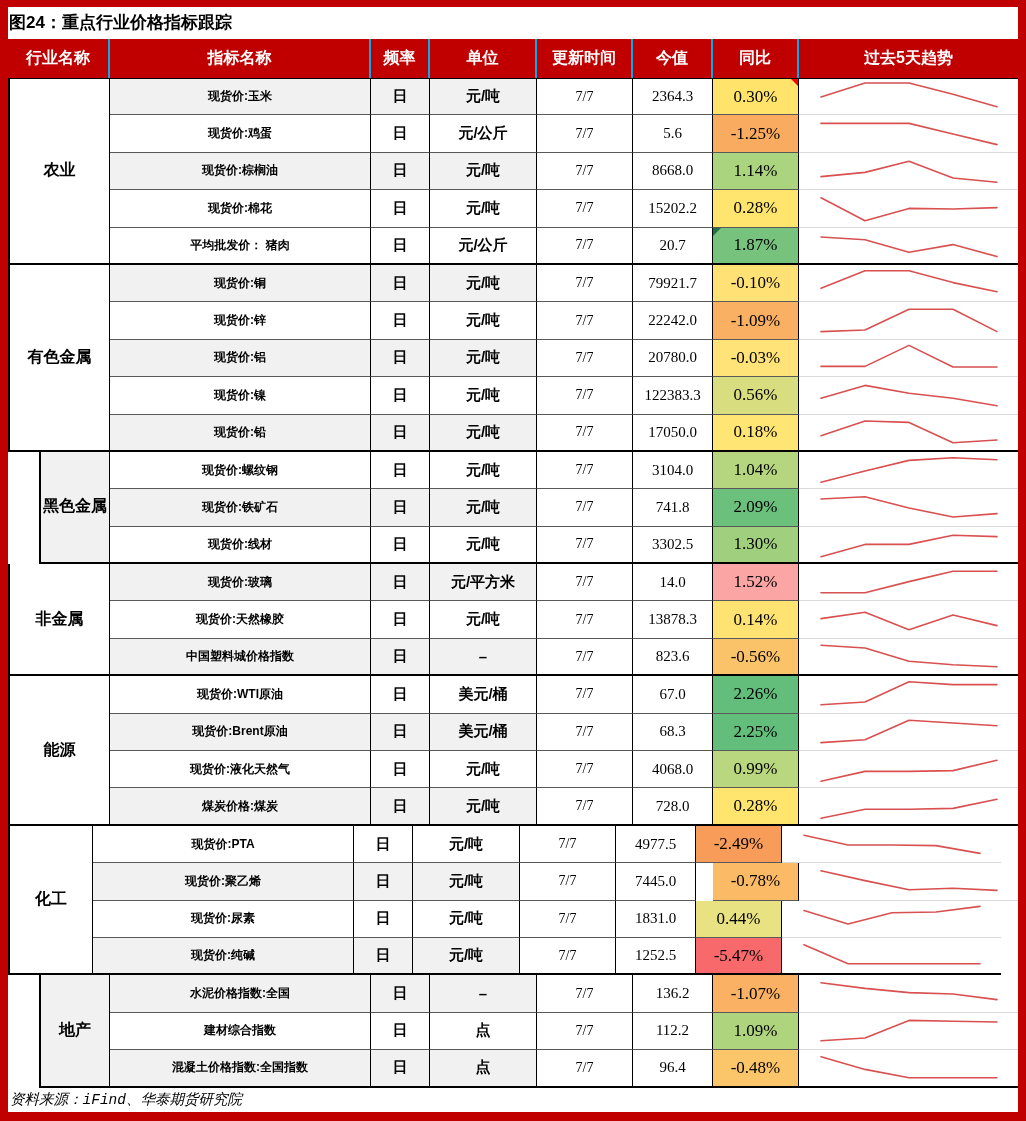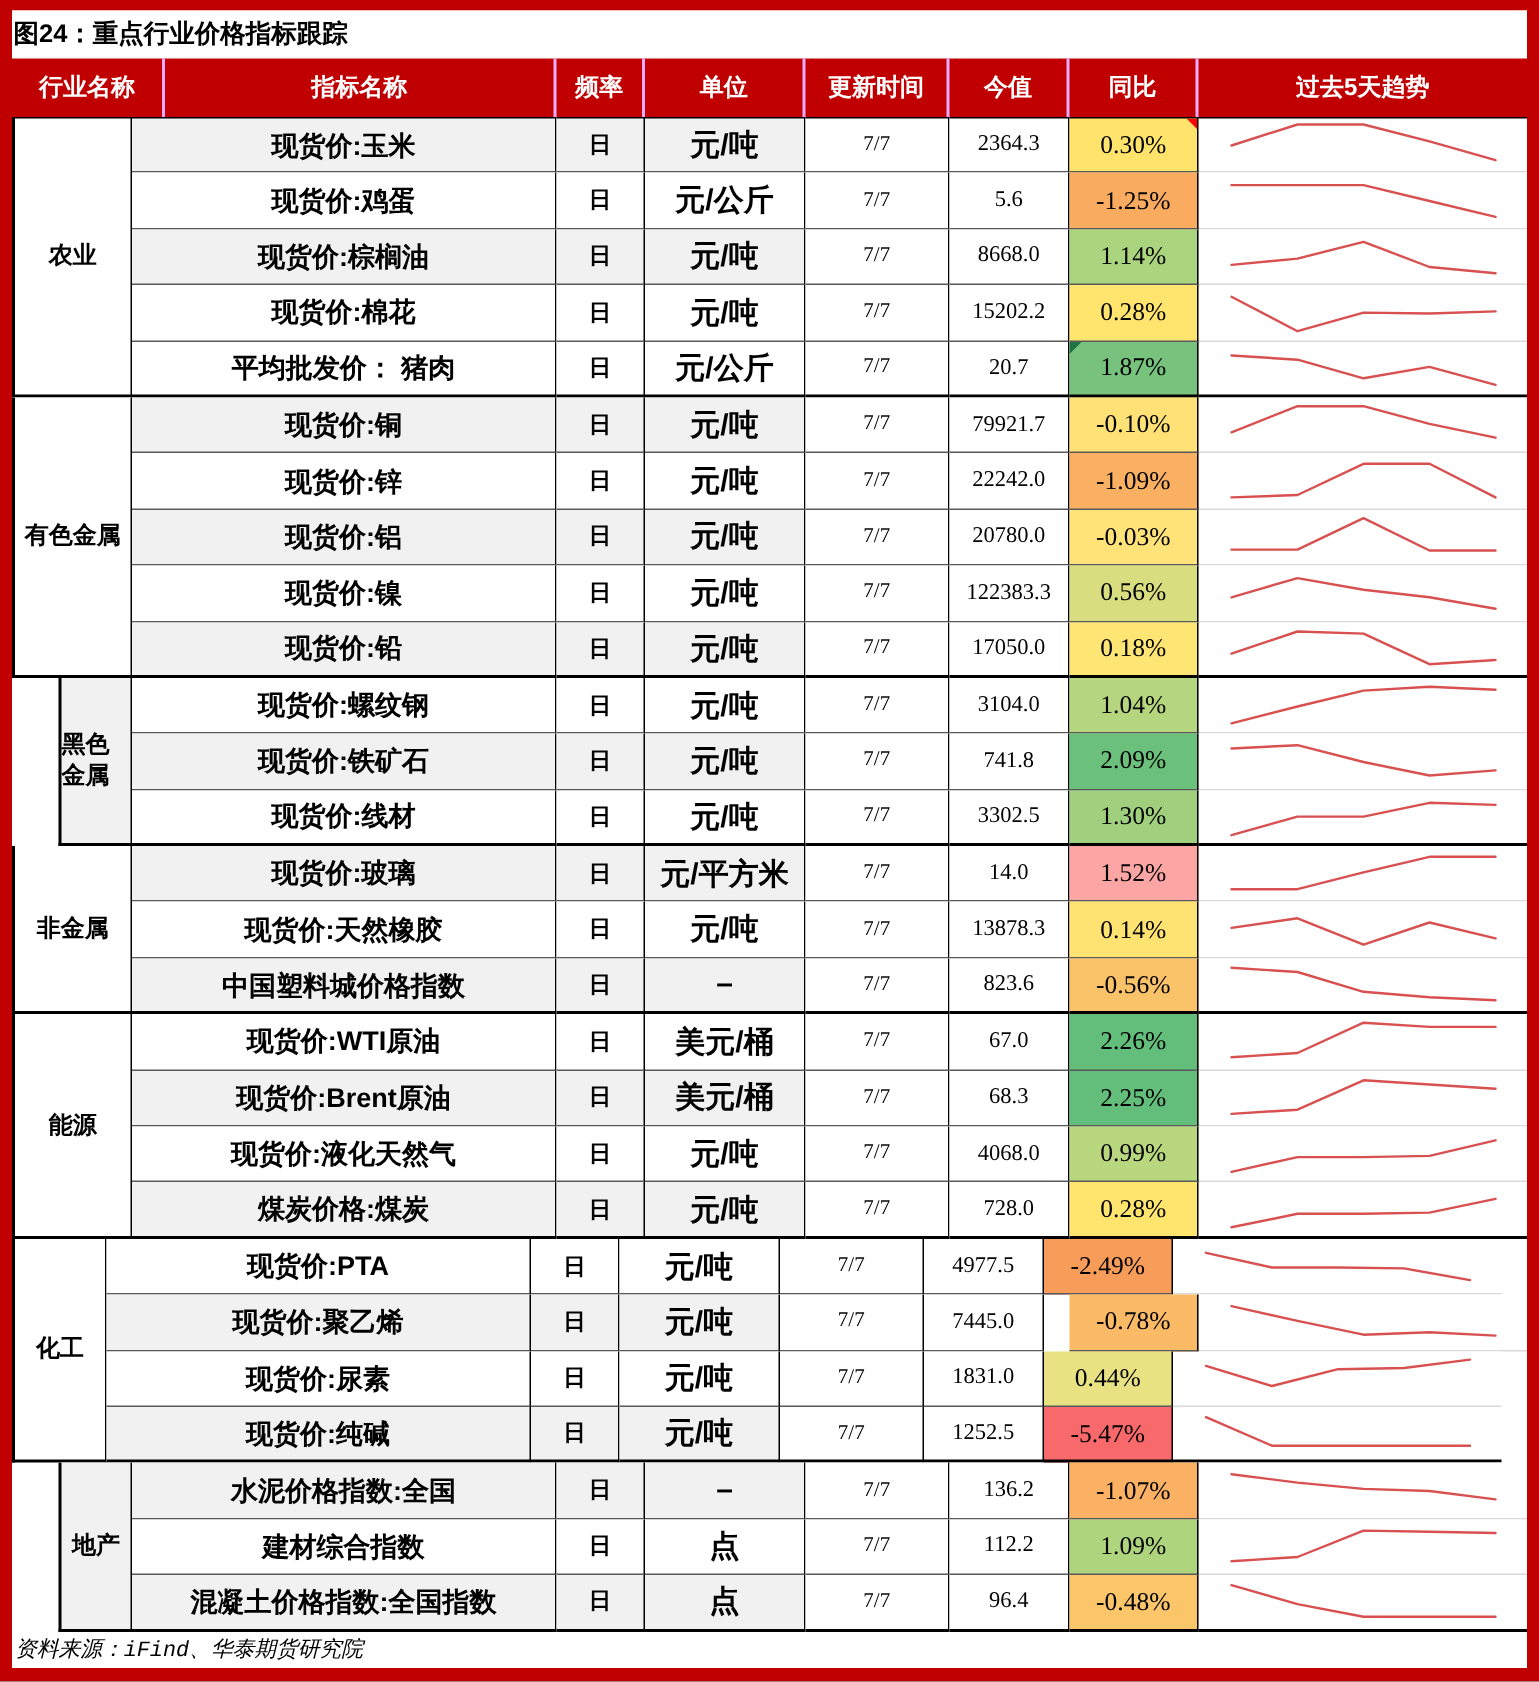--- a/index.html
+++ b/index.html
@@ -10,21 +10,21 @@
     font-family:"Liberation Sans",sans-serif;
     position:relative;overflow:hidden;
   }
   .inner{background:#ffffff;width:1010px;height:1105px;display:flex;flex-direction:column;}
   .title{
     height:31px;display:flex;align-items:center;
     font-size:17px;font-weight:bold;color:#000;padding-left:1px;
     background:#fff;
   }
   .thead{display:flex;height:39px;background:#C00000;color:#fff;font-weight:bold;font-size:16px;margin-top:1px;}
-  .th{display:flex;align-items:center;justify-content:center;border-right:2px solid #f0abfc;box-sizing:border-box;}
+  .th{display:flex;align-items:center;justify-content:center;border-right:2px solid #0ea5e9;box-sizing:border-box;}
   .th:last-child{border-right:none;}
   .w-industry{width:102px;}
   .w-indicator{width:261px;}
   .w-freq{width:59px;}
   .w-unit{width:107px;}
   .w-upd{width:96px;}
   .w-val{width:80px;}
   .w-yoy{width:86px;}
   .w-trend{width:219px;flex:0 0 219px;}
   .tbody{display:flex;flex-direction:column;}
@@ -40,23 +40,23 @@
   .industry-cell.shaded{background:#F1F1F1;margin-left:31px;}
   .sec-rows{flex:1;display:flex;flex-direction:column;}
   .row{display:flex;height:37.4px;box-sizing:border-box;}
   .cell{
     box-sizing:border-box;display:flex;align-items:center;justify-content:center;
     border-right:1px solid #000;border-bottom:1px solid #595959;
     background:#fff;color:#000;overflow:hidden;white-space:nowrap;
   }
   .sec:first-child .row:first-child .cell{border-top:1px solid #000;}
   .row.sec-end .cell{border-bottom:2px solid #000;}
-  .c-ind{width:283px;font-weight:bold;font-size:18px;}
+  .c-ind{width:261px;font-weight:bold;font-size:12px;}
   .c-freq{width:59px;font-weight:bold;font-size:15px;}
-  .c-unit{width:107px;font-weight:bold;font-size:20px;}
+  .c-unit{width:107px;font-weight:bold;font-size:15px;}
   .c-upd{width:96px;font-family:"Liberation Serif",serif;font-size:14px;}
   .c-val{width:80px;font-family:"Liberation Serif",serif;font-size:15px;}
   .c-yoy{width:86px;font-family:"Liberation Serif",serif;font-size:17px;position:relative;}
   .row.shaded .c-ind,.row.shaded .c-freq,.row.shaded .c-unit{background:#F1F1F1;}
   .c-trend{
     width:219px;flex:0 0 219px;box-sizing:border-box;background:#fff;
     border-bottom:1px solid #D9D9D9;border-right:none;
     display:flex;align-items:center;justify-content:flex-start;
   }
   .c-trend svg{display:block;}

